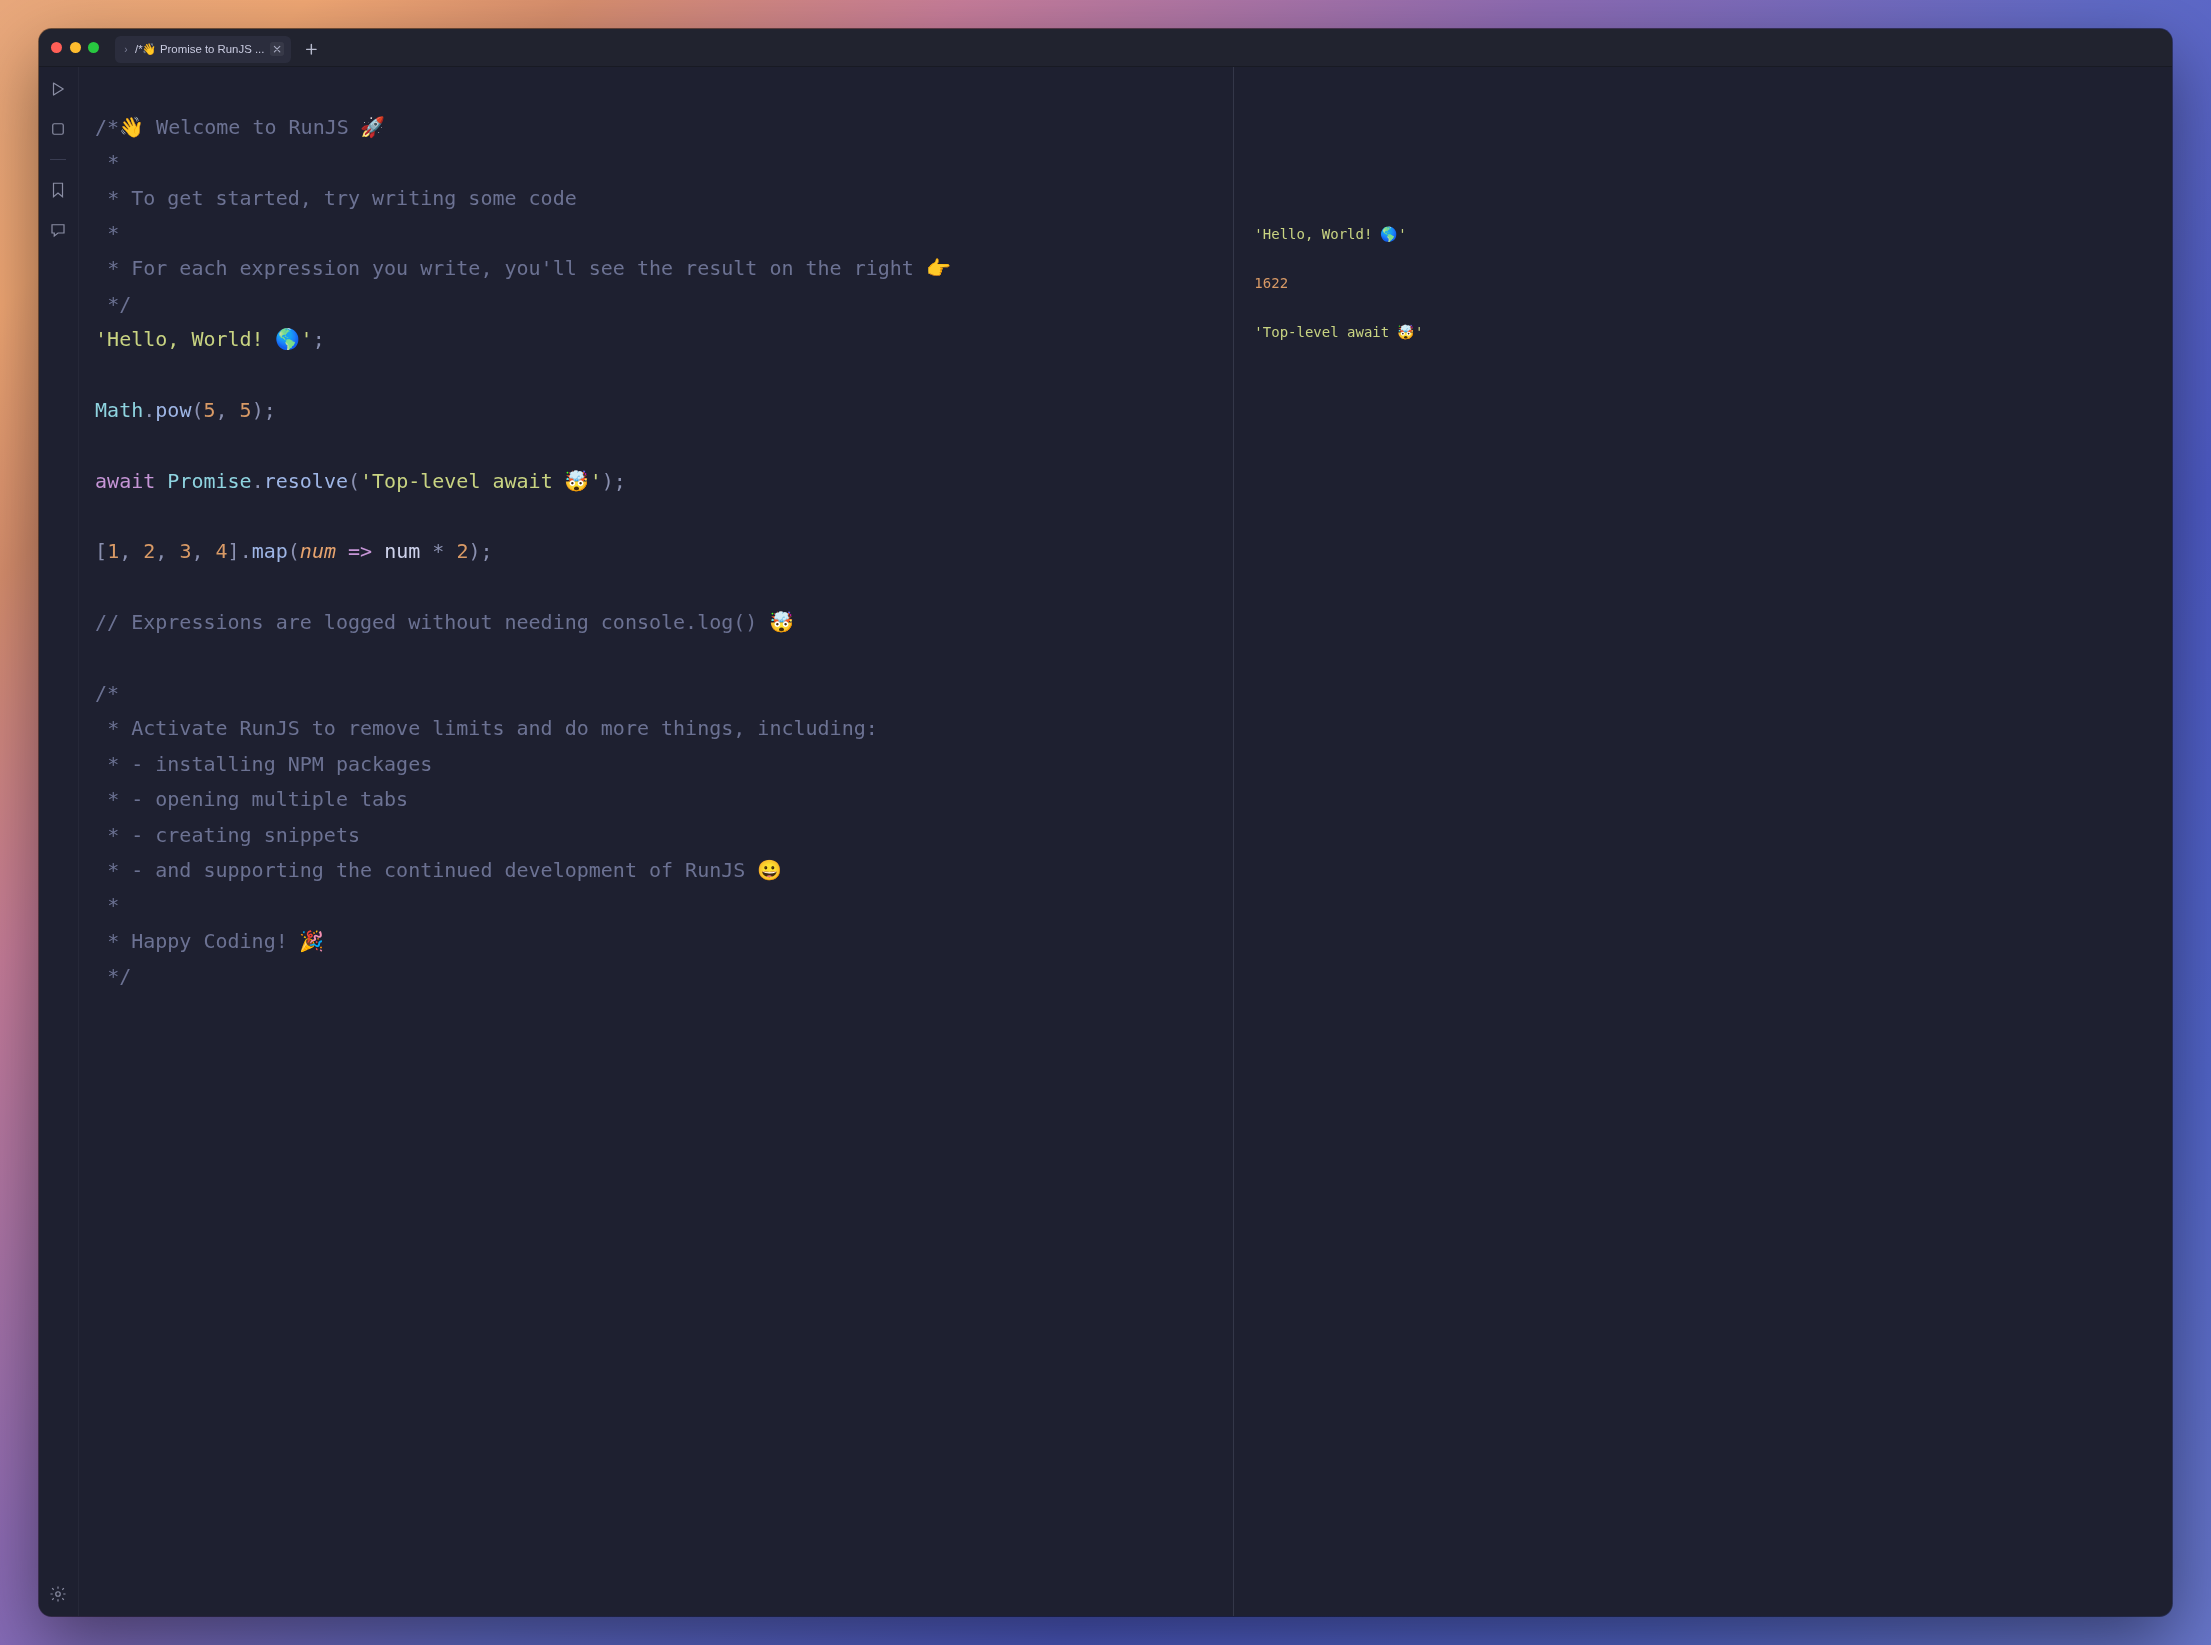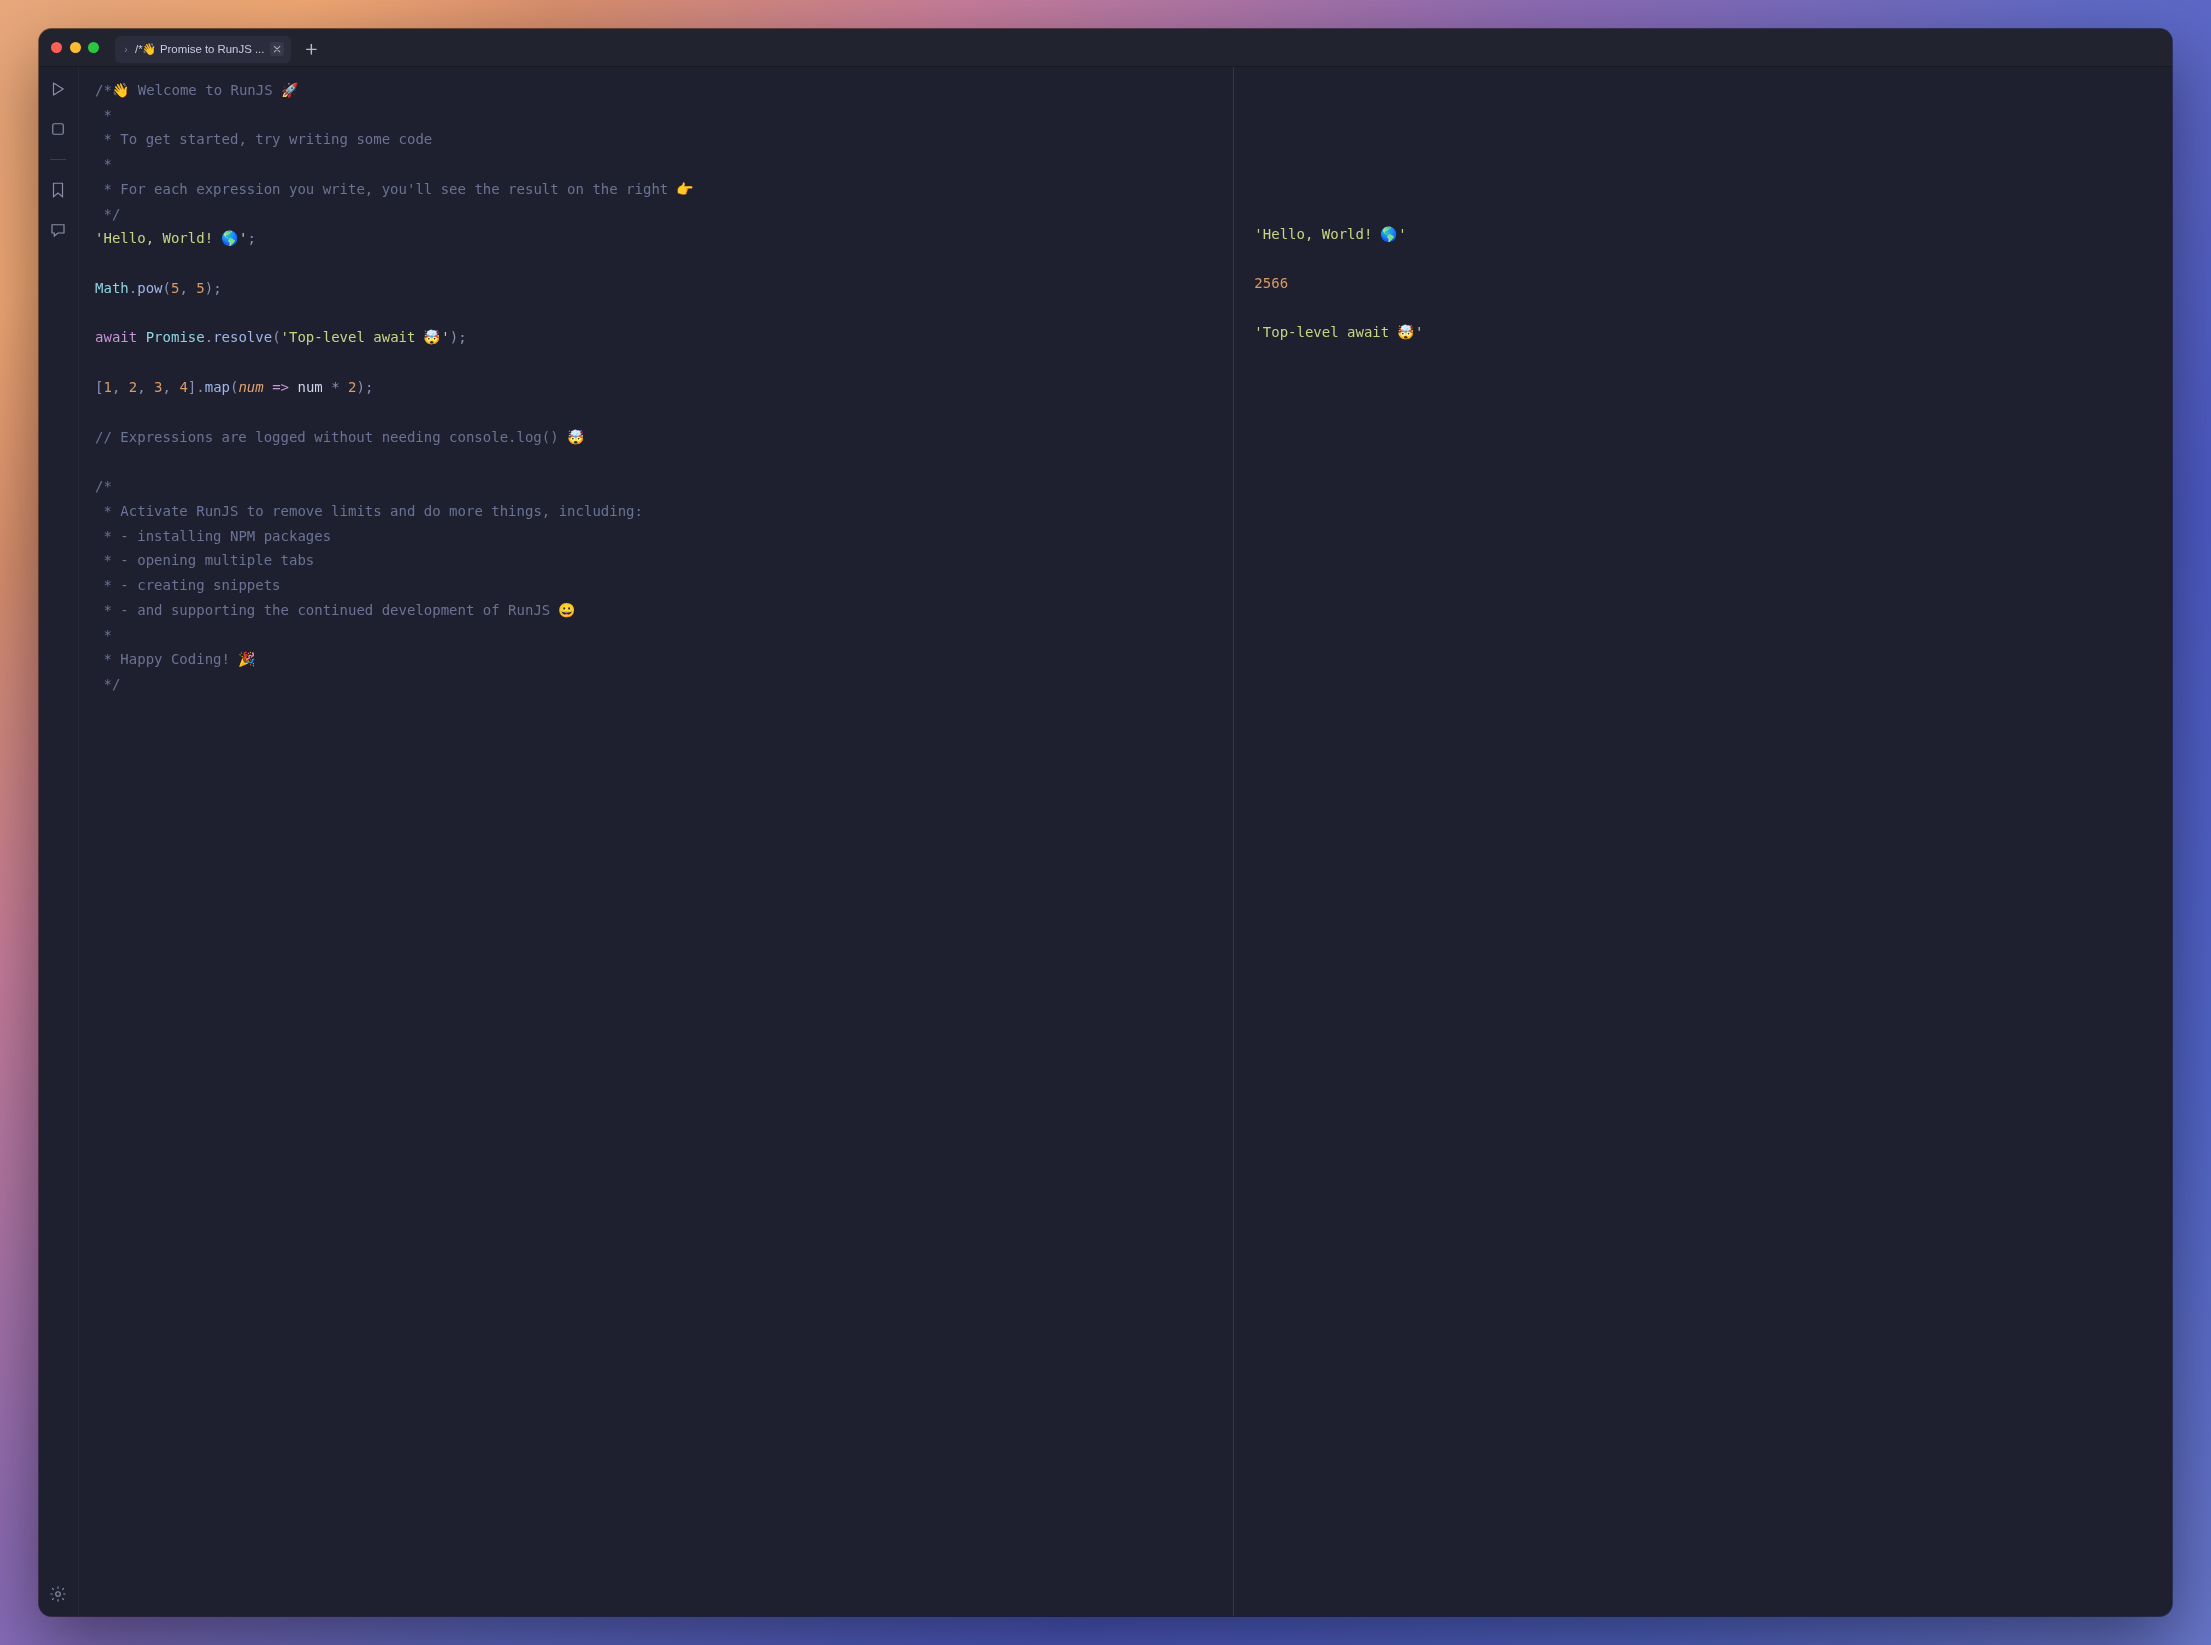--- a/index.html
+++ b/index.html
@@ -111,25 +111,26 @@
     overflow: auto;
   }
   .output-pane {
     flex: 1;
     padding: 11px 20px;
     overflow: auto;
   }
 
   pre.code {
     font-family: ui-monospace, "SF Mono", Menlo, Monaco, Consolas, monospace;
-    font-size: 14px;
+    font-size: 20px;
     line-height: 1.77;
     color: #a6accd;
     white-space: pre-wrap;
     word-break: break-word;
+    margin-top: 32px;
   }
 
   .tok-comment { color: #6c7293; }
   .tok-string  { color: #c9d482; }
   .tok-number  { color: #d99a66; }
   .tok-keyword { color: #c695d6; }
   .tok-builtin { color: #8fd4e0; }
   .tok-func    { color: #9fb6e6; }
   .tok-punct   { color: #8a90b0; }
   .tok-ident   { color: #cfd3ec; }
@@ -241,21 +242,21 @@
 <span class="tok-comment"> * Happy Coding! 🎉</span>
 <span class="tok-comment"> */</span>
 </pre>
       </div>
 
       <div class="output-pane">
         <div class="output-top-gap"></div>
         <div id="output-lines">
             <div class="output-line"><span class="out-string">'Hello, World! 🌎'</span></div>
             <div class="output-gap"></div>
-            <div class="output-line"><span class="out-number">2566</span></div>
+            <div class="output-line"><span class="out-number">1622</span></div>
             <div class="output-gap"></div>
             <div class="output-line"><span class="out-string">'Top-level await 🤯'</span></div>
             <div class="output-gap"></div>
           </div>
       </div>
 
     </div>
 
   </div>
 </div>

